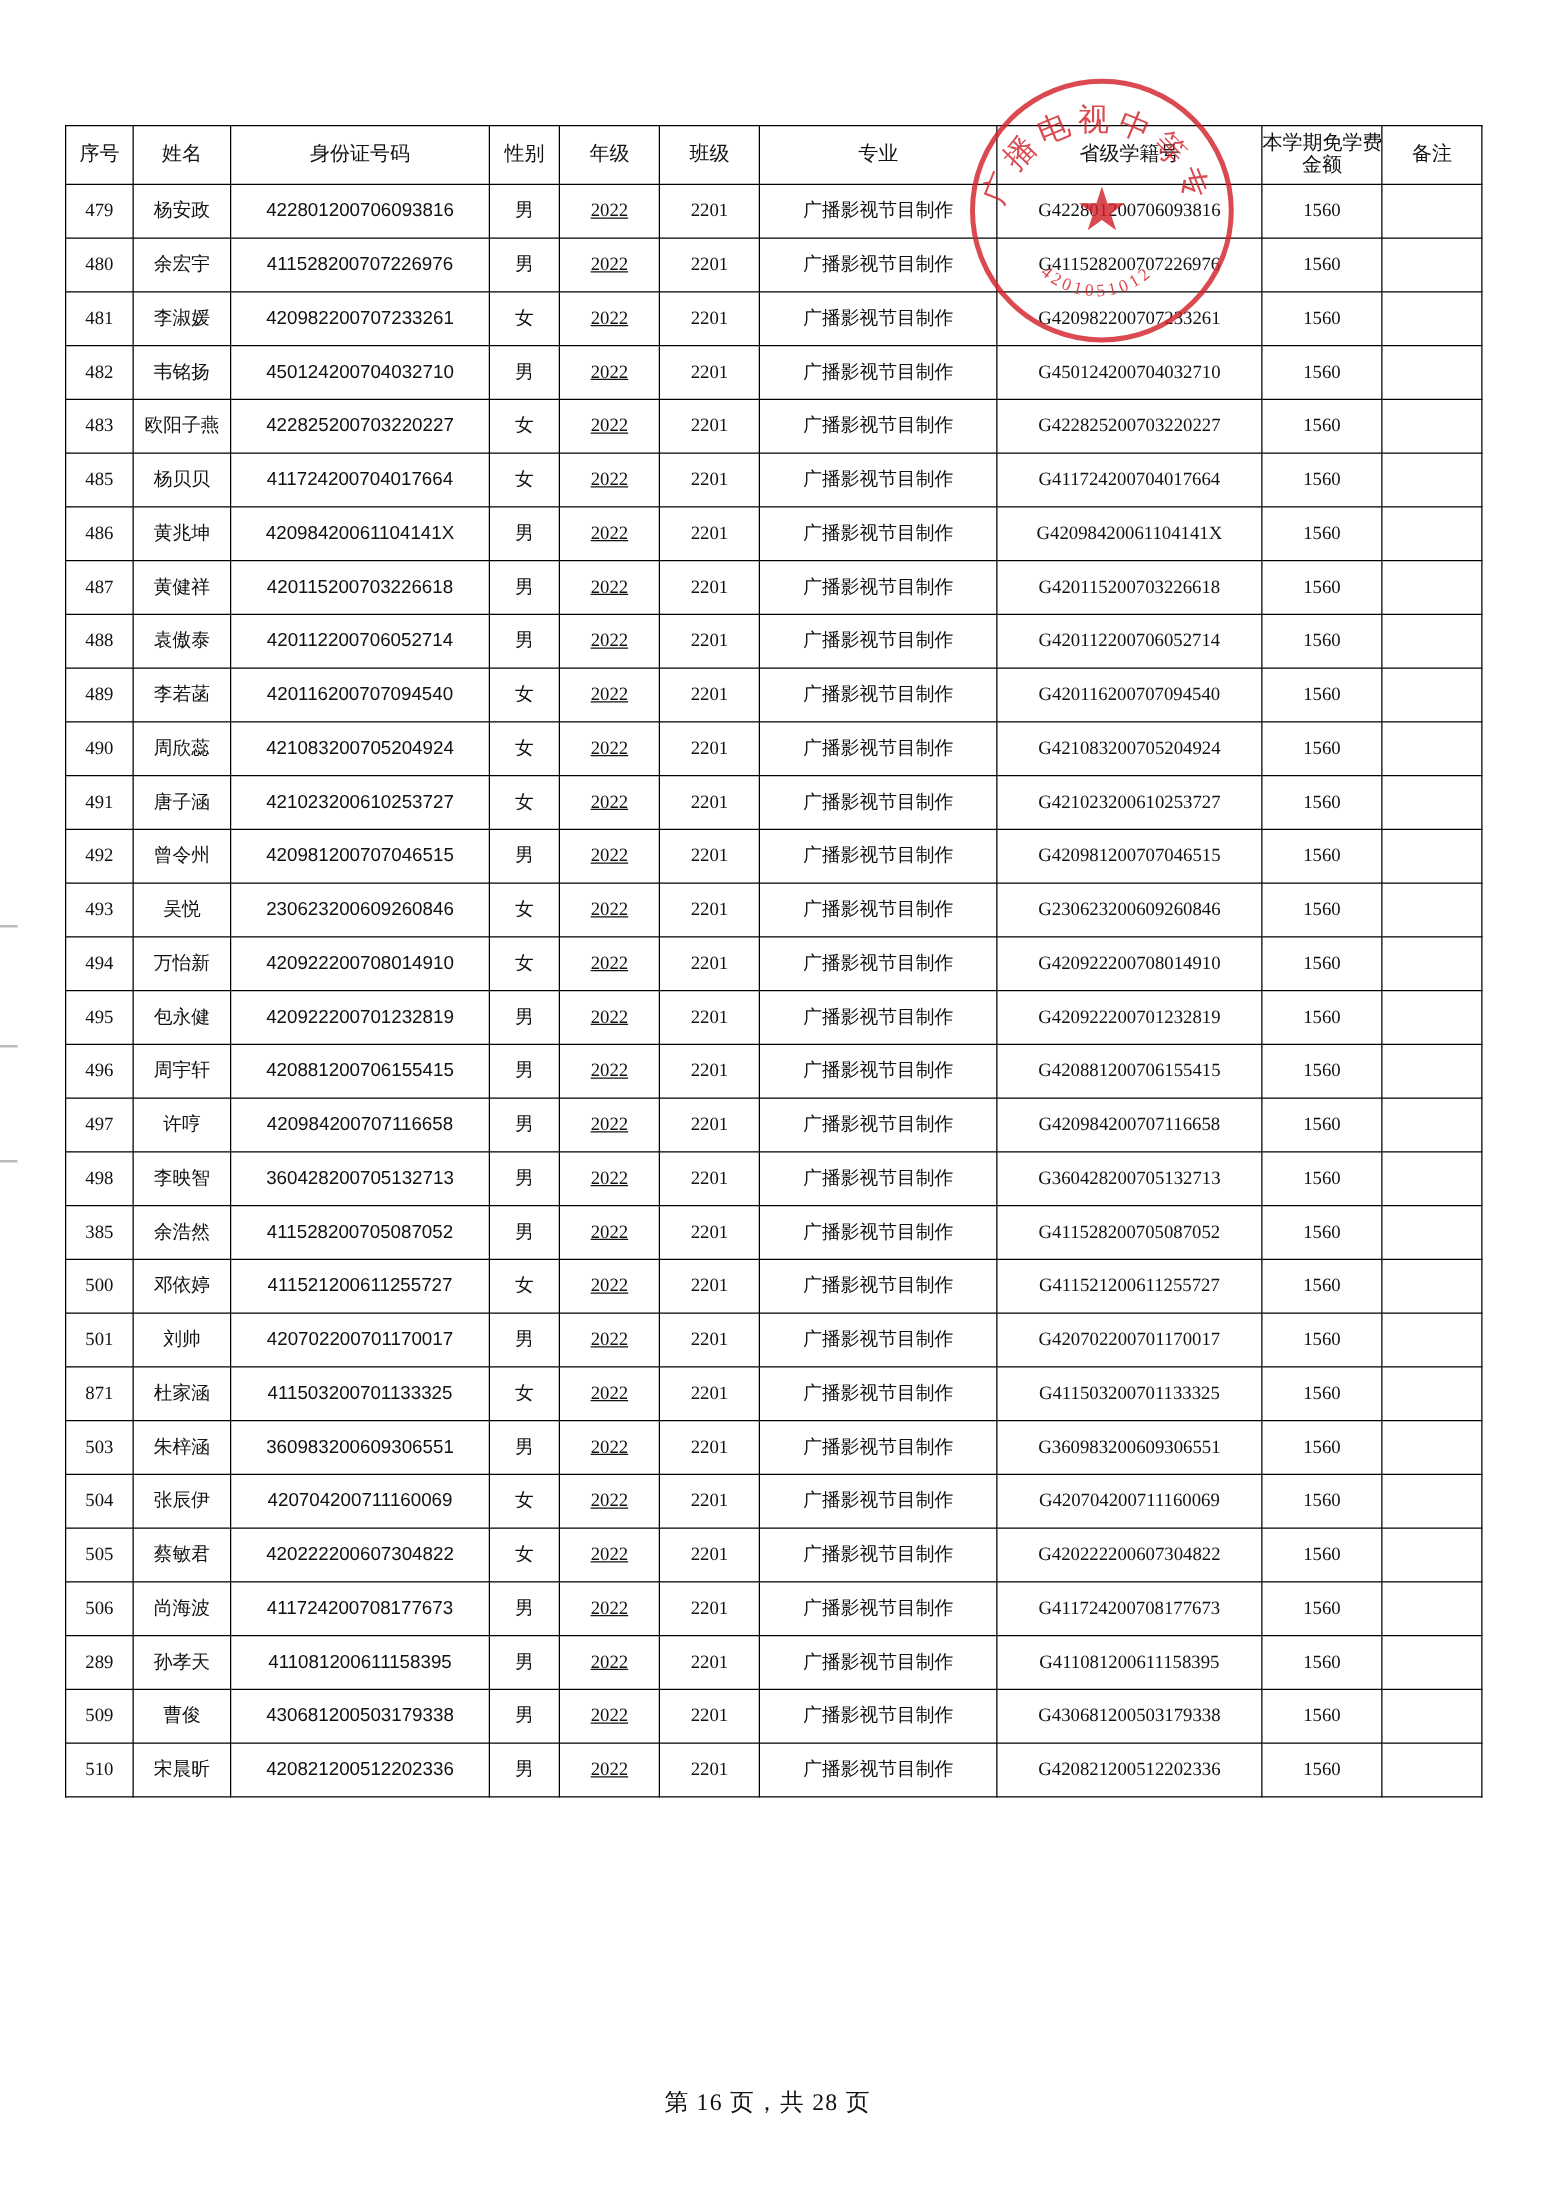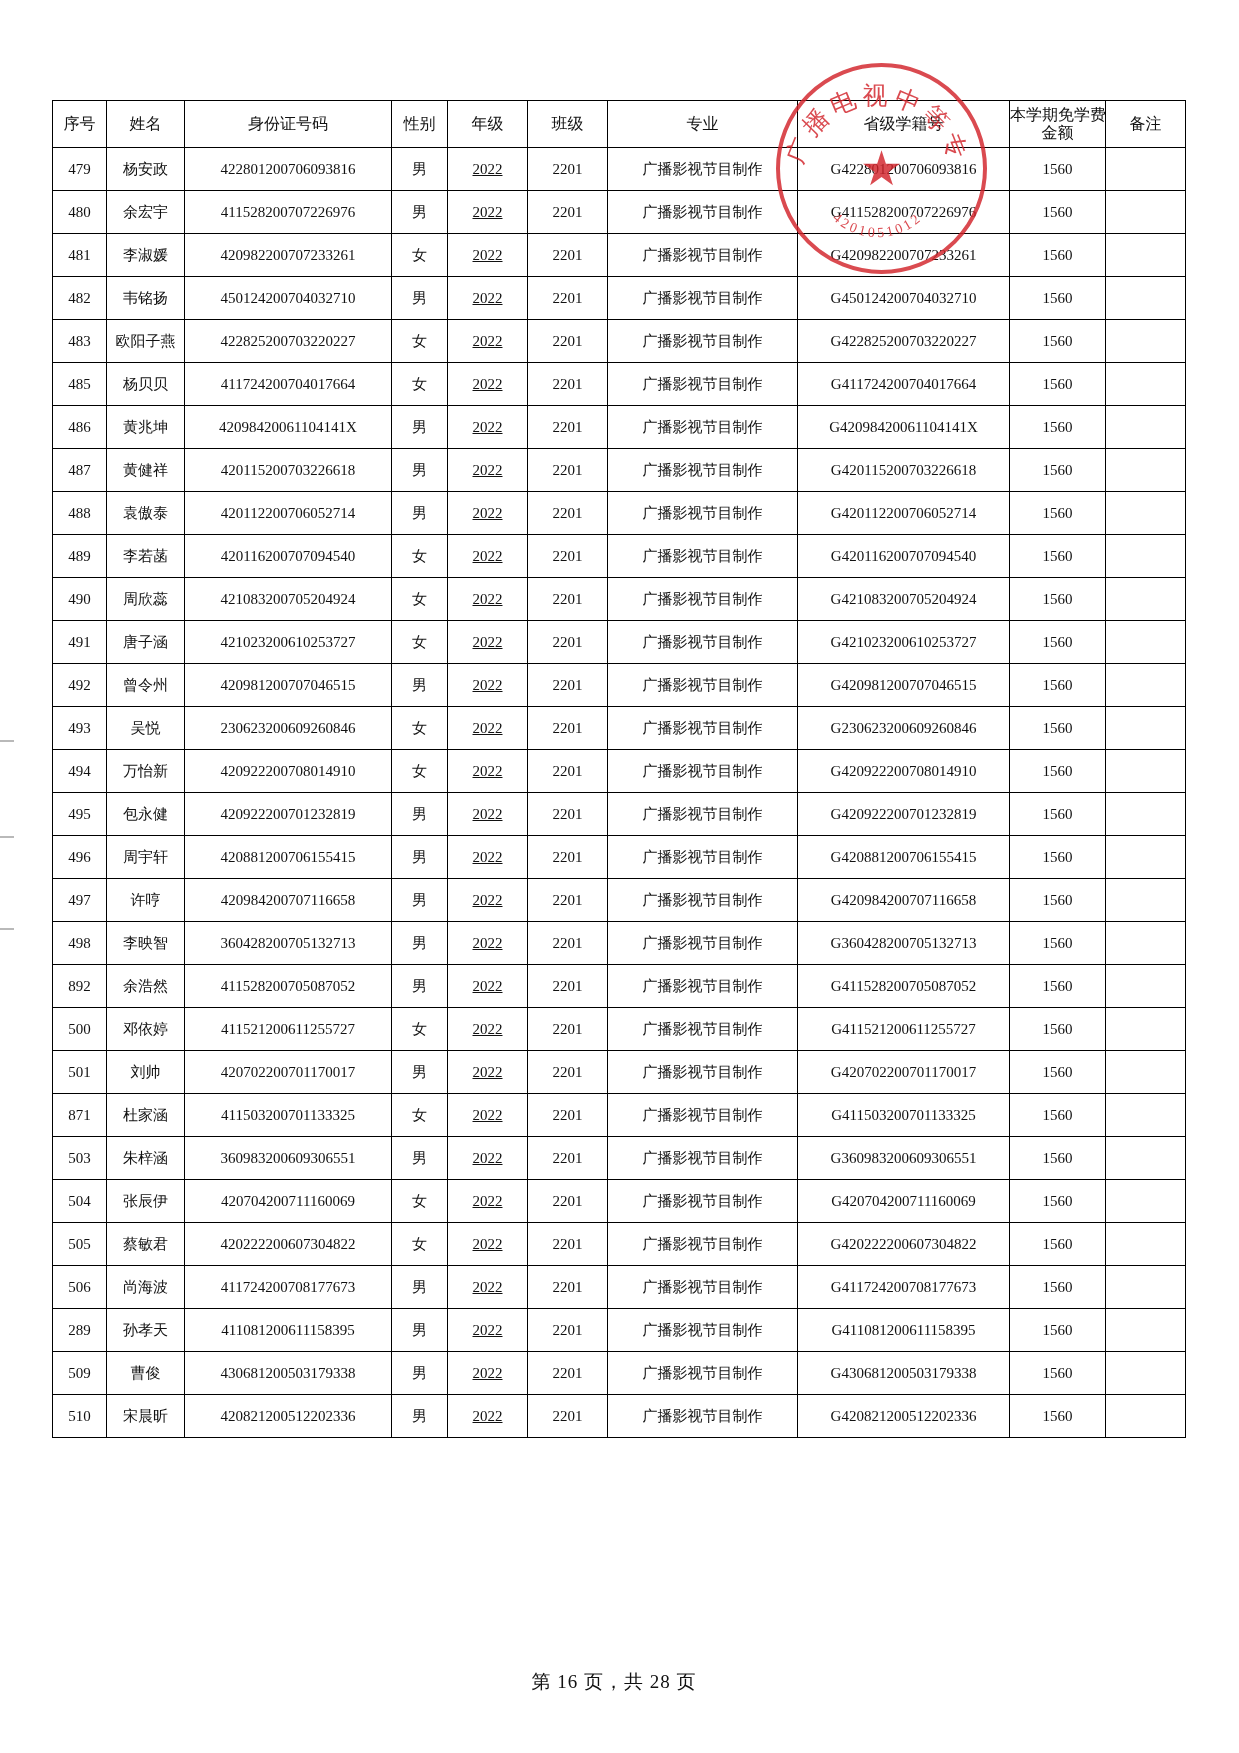--- a/index.html
+++ b/index.html
@@ -48,21 +48,21 @@
   col.c-name  { width: 78px; }
   col.c-id    { width: 207px; }
   col.c-sex   { width: 56px; }
   col.c-grade { width: 80px; }
   col.c-class { width: 80px; }
   col.c-major { width: 190px; }
   col.c-sid   { width: 212px; }
   col.c-amt   { width: 96px; }
   col.c-note  { width: 80px; }
   td.name-cell { text-align: left; padding-left: 9px; letter-spacing: 0px; }
-  td.id-cell   { text-align: left; padding-left: 9px; font-family: Liberation Serif, serif; }
+  td.id-cell   { text-align: left; padding-left: 9px; font-family: Liberation Sans, sans-serif; }
   td.sid-cell  { text-align: left; padding-left: 9px; }
   td.amt-cell  { text-align: left; padding-left: 9px; }
   td.major-cell{ text-align: left; padding-left: 9px; font-size: 14px; }
   td.grade-cell{ text-align: left; padding-left: 14px; text-decoration: underline; }
   td.class-cell{ text-align: left; padding-left: 14px; }
   td.sex-cell  { text-align: left; padding-left: 11px; }
 
   th.hdr-amount {
     font-size: 15px;
     line-height: 1.05;
@@ -372,21 +372,21 @@
           <td class="id-cell">360428200705132713</td>
           <td class="sex-cell">男</td>
           <td class="grade-cell">2022</td>
           <td class="class-cell">2201</td>
           <td class="major-cell">广播影视节目制作</td>
           <td class="sid-cell">G360428200705132713</td>
           <td class="amt-cell">1560</td>
           <td></td>
         </tr>
         <tr>
-          <td>892</td>
+          <td>385</td>
           <td class="name-cell">余浩然</td>
           <td class="id-cell">411528200705087052</td>
           <td class="sex-cell">男</td>
           <td class="grade-cell">2022</td>
           <td class="class-cell">2201</td>
           <td class="major-cell">广播影视节目制作</td>
           <td class="sid-cell">G411528200705087052</td>
           <td class="amt-cell">1560</td>
           <td></td>
         </tr>

